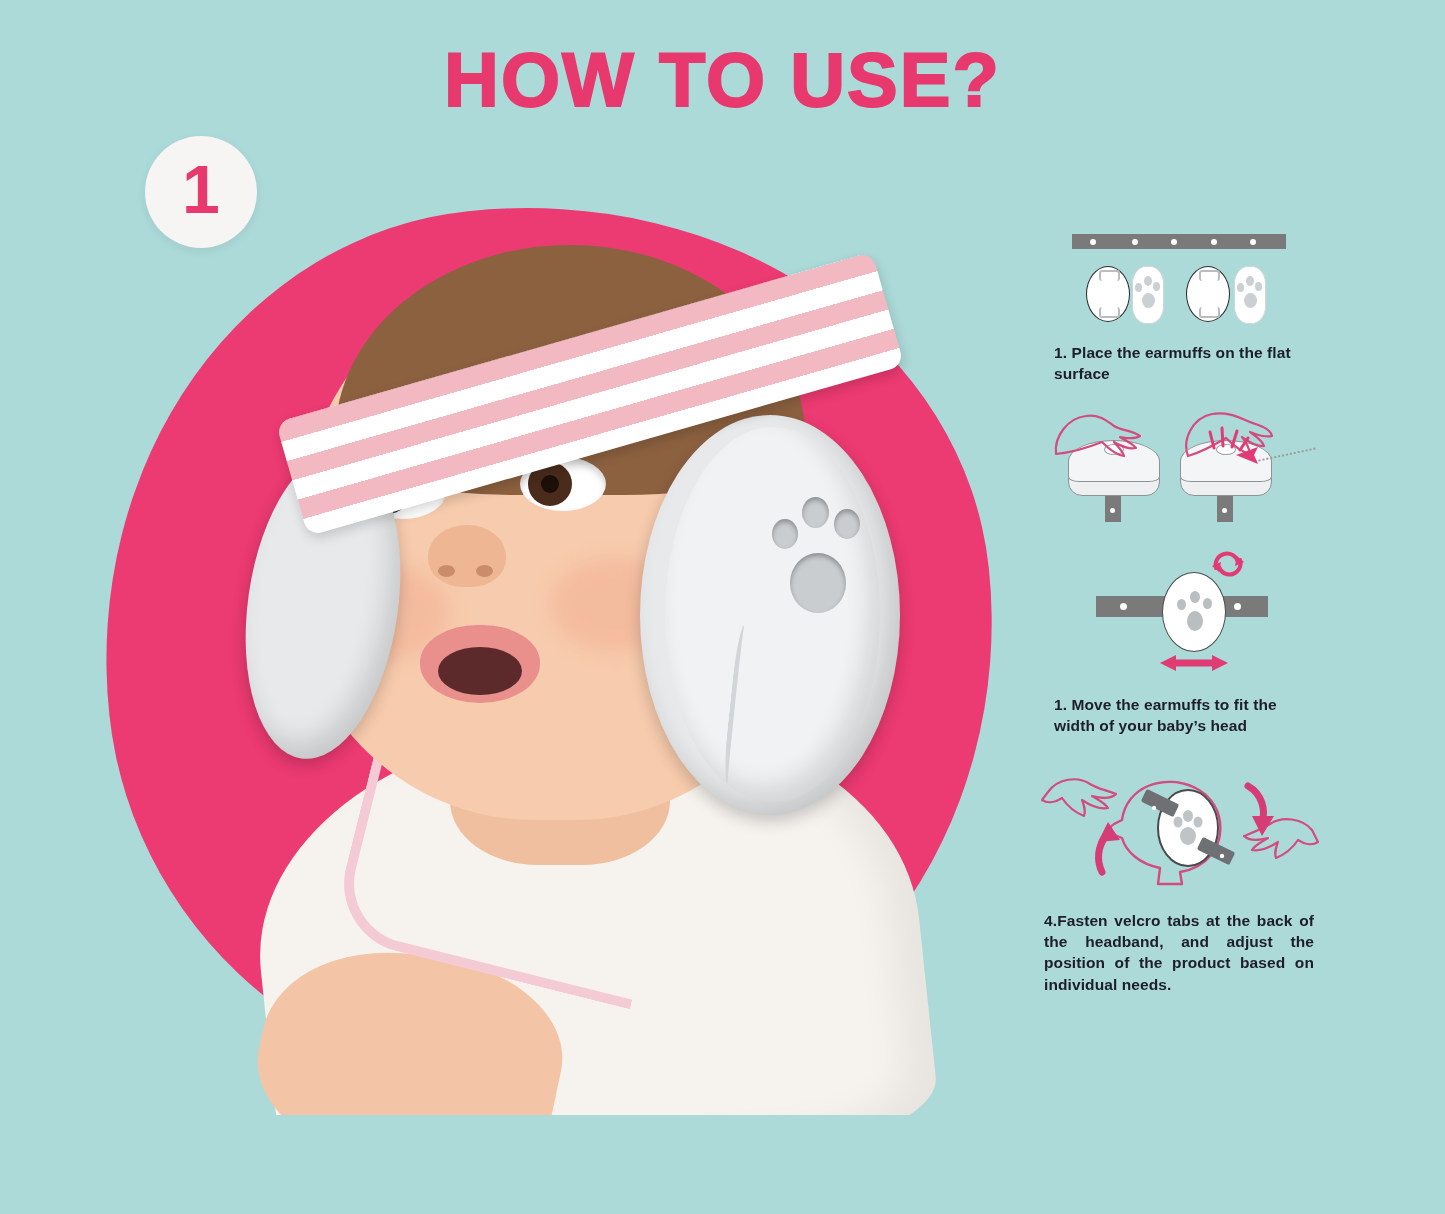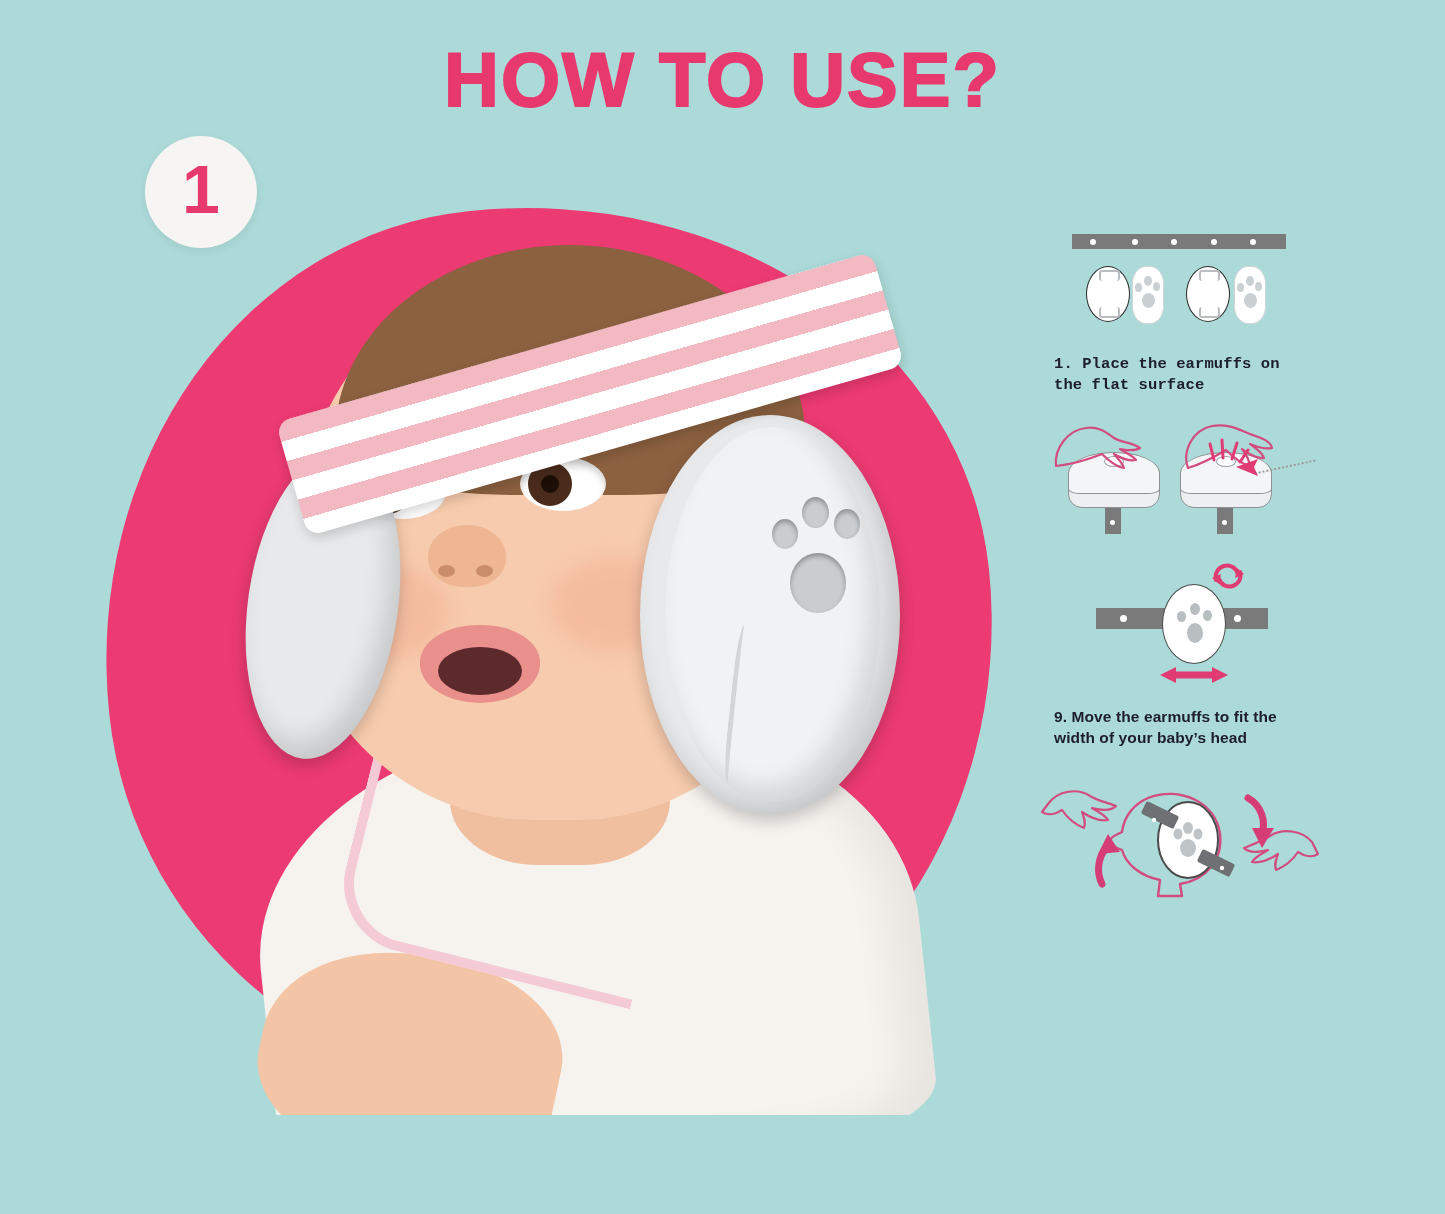--- a/index.html
+++ b/index.html
@@ -302,21 +302,21 @@
         <div class="clip t"></div>
           <div class="clip b"></div>
       </div>
       <div class="body" style="left:204px;top:40px;">
         <div class="bp big"></div>
           <div class="bp t1"></div>
           <div class="bp t2"></div>
           <div class="bp t3"></div>
       </div>
     </div>
-    <div class="step-text" style="width:248px;margin-left:24px;margin-top:28px;font-family:Liberation Mono, monospace;">1. Place the earmuffs on the flat surface</div>
+    <div class="step-text" style="width:248px;margin-left:24px;margin-top:16px;">1. Place the earmuffs on the flat surface</div>
   </div>
 
   <div class="step" style="margin-bottom:28px;">
     <div class="step-art s2">
 
       <div class="earset" style="left:28px;top:12px;">
         <div class="strap">
             <i style="top:24px"></i>
             <i style="top:58px"></i>
           </div>
@@ -390,21 +390,21 @@
       <div style="position:absolute;left:130px;top:104px;">
         <svg width="68" height="22" viewBox="0 0 68 22">
           <g stroke="#E13B73" stroke-width="7" stroke-linecap="round">
               <line x1="14" y1="11" x2="54" y2="11"></line>
             </g>
           <path d="M0 11 L16 3 L16 19 Z" fill="#E13B73"></path>
           <path d="M68 11 L52 3 L52 19 Z" fill="#E13B73"></path>
         </svg>
       </div>
     </div>
-    <div class="step-text" style="width:262px;margin-left:24px;margin-top:26px;">9. Move the earmuffs to fit the width of your baby’s head</div>
+    <div class="step-text" style="width:262px;margin-left:24px;margin-top:26px;">1. Move the earmuffs to fit the width of your baby’s head</div>
   </div>
 
   <div class="step">
     <div class="step-art s4">
       <svg width="300" height="128" viewBox="0 0 300 128">
 
         <path d="M118 22 C150 10 186 26 190 58 C193 84 176 104 150 108 L152 120 L128 120 L130 104
                  C110 100 96 88 92 74 L82 70 C78 68 80 62 84 60 L92 56 C94 40 104 28 118 22 Z" fill="none" stroke="#D24C80" stroke-width="2.4" stroke-linejoin="round"></path>
 
         <ellipse cx="158" cy="64" rx="30" ry="38" fill="#FFFFFF" stroke="#4A4A4A" stroke-width="2"></ellipse>
@@ -428,15 +428,16 @@
         <path d="M282 66 C272 54 252 52 240 60 C232 65 224 68 214 72 C220 78 230 76 238 74
                  C232 78 226 80 222 86 C232 88 242 82 248 78 C246 84 244 88 246 94
                  C256 90 264 82 268 76 C274 80 282 82 288 78 Z" fill="none" stroke="#D24C80" stroke-width="2.2" stroke-linejoin="round"></path>
 
         <path d="M218 22 C232 30 236 46 232 58" fill="none" stroke="#D63D77" stroke-width="7" stroke-linecap="round"></path>
         <path d="M232 72 L222 52 L244 52 Z" fill="#D63D77"></path>
         <path d="M72 108 C66 96 68 82 76 72" fill="none" stroke="#D63D77" stroke-width="7" stroke-linecap="round"></path>
         <path d="M78 58 L90 76 L68 78 Z" fill="#D63D77"></path>
       </svg>
     </div>
+    <div class="step-text justify" style="width:270px;margin-left:14px;margin-top:16px;">4.Fasten velcro tabs at the back of the headband, and adjust the position of the product based on individual needs.</div>
   </div>
 
 </div>
 
 </body></html>

